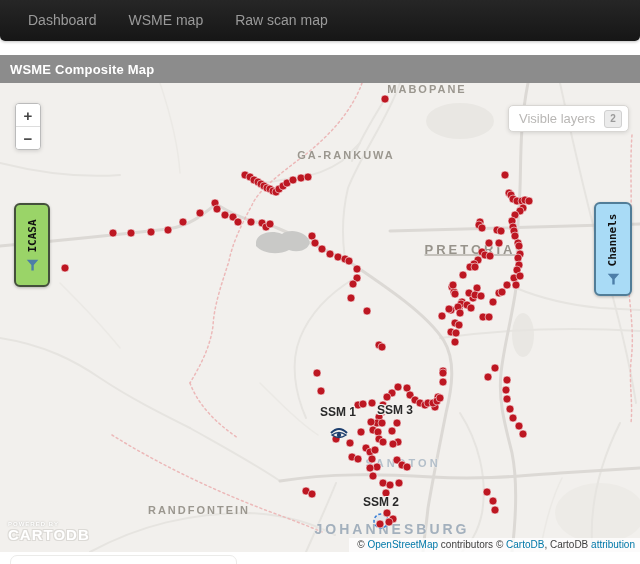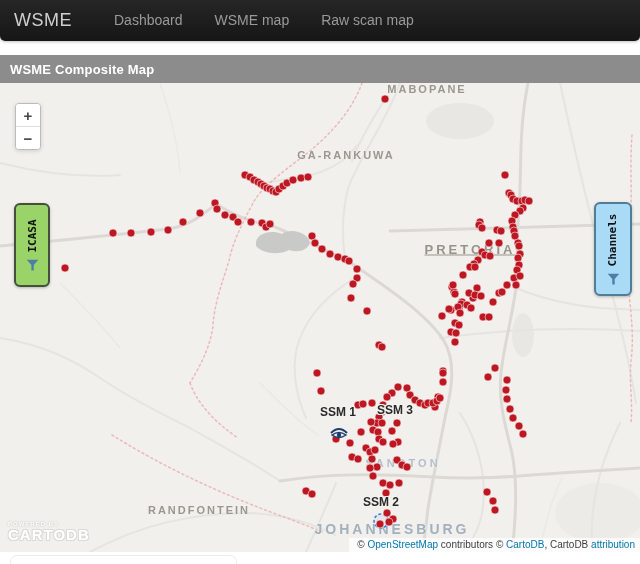--- a/index.html
+++ b/index.html
@@ -62,21 +62,20 @@
   .attribution a{color:#0078a8;text-decoration:none;cursor:pointer;}
   
   .bottom-strip{position:absolute;left:0;top:552px;width:640px;height:12px;background:#fff;}
   .bottom-strip .ghost{position:absolute;left:10px;top:3px;width:225px;height:14px;
     border:1px solid #ebebe9;border-radius:7px;}
 </style>
 </head>
 <body>
 
 <div class="navbar">
-  <a class="brand">WSME</a>
   <div class="nav-items">
     <a class="nav-link">Dashboard</a>
     <a class="nav-link">WSME map</a>
     <a class="nav-link">Raw scan map</a>
   </div>
 </div>
 
 <div class="page-header">
   <span>WSME Composite Map</span>
 </div>
@@ -345,20 +344,24 @@
     <path d="M2,7 Q10,-1 18,7" fill="none" stroke-width="2" stroke="#1c3e6e"></path>
     <path d="M3,9 Q10,4 17,9 Q10,14 3,9 Z" fill="#f2f0ed" stroke-width="1.5" stroke="#1c3e6e"></path>
     <circle cx="10" cy="9" r="2.2" fill="#1c3e6e"></circle>
   </svg>
 
   <div class="zoom-ctl">
     <div class="zoom-btn first">+</div>
     <div class="zoom-btn">−</div>
   </div>
 
+  <div class="layers-ctl">
+    <span class="ph">Visible layers</span>
+    <span class="layers-badge">2</span>
+  </div>
 
   <div class="vtab" id="icasa-tab" style="background: rgb(154, 212, 104); border: 2px solid rgb(68, 80, 60);">
     <div class="vtab-inner">
       <svg class="funnel" width="12" height="12" viewBox="0 0 12 12">
         <path d="M0,0 L12,0 L7.2,5.5 L7.2,11 L4.8,11 L4.8,5.5 Z" fill="#4d7ea8"></path>
       </svg>
       <span class="vtab-label">ICASA</span>
     </div>
   </div>
 

